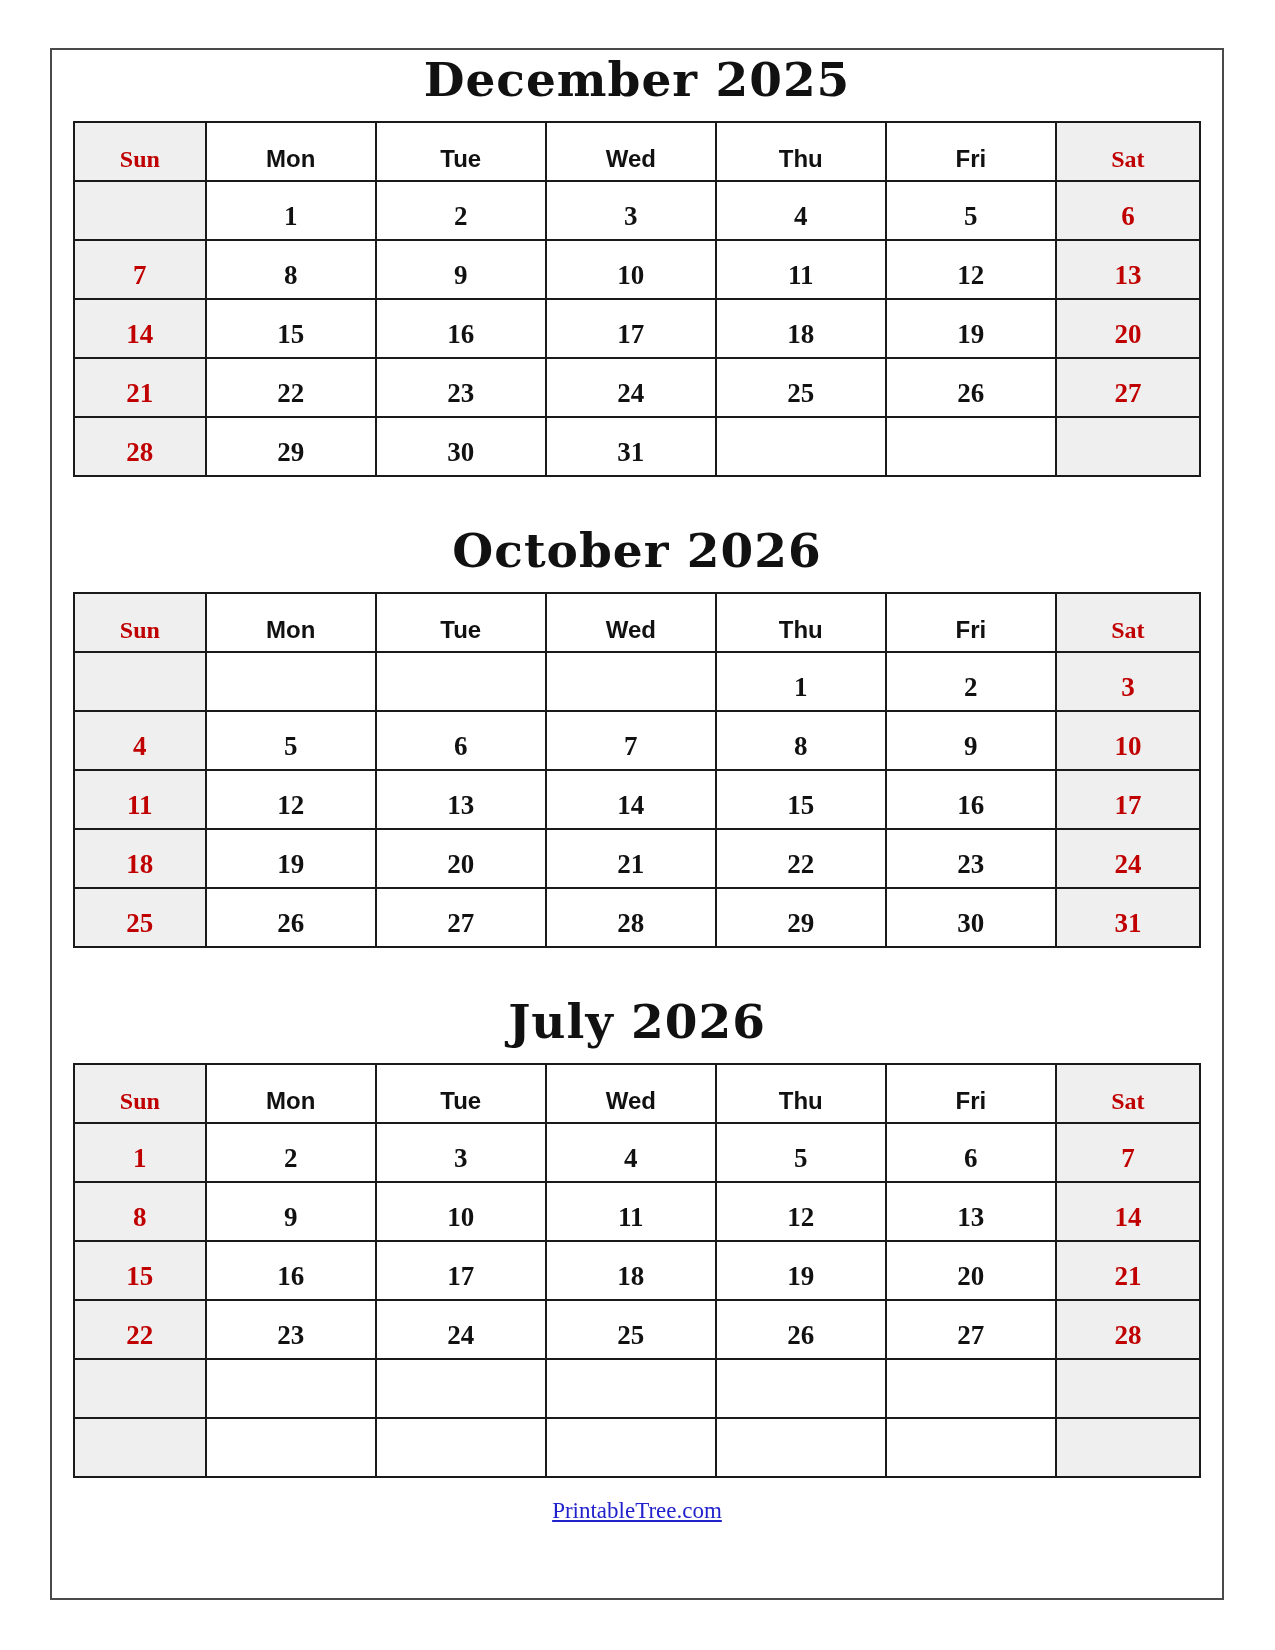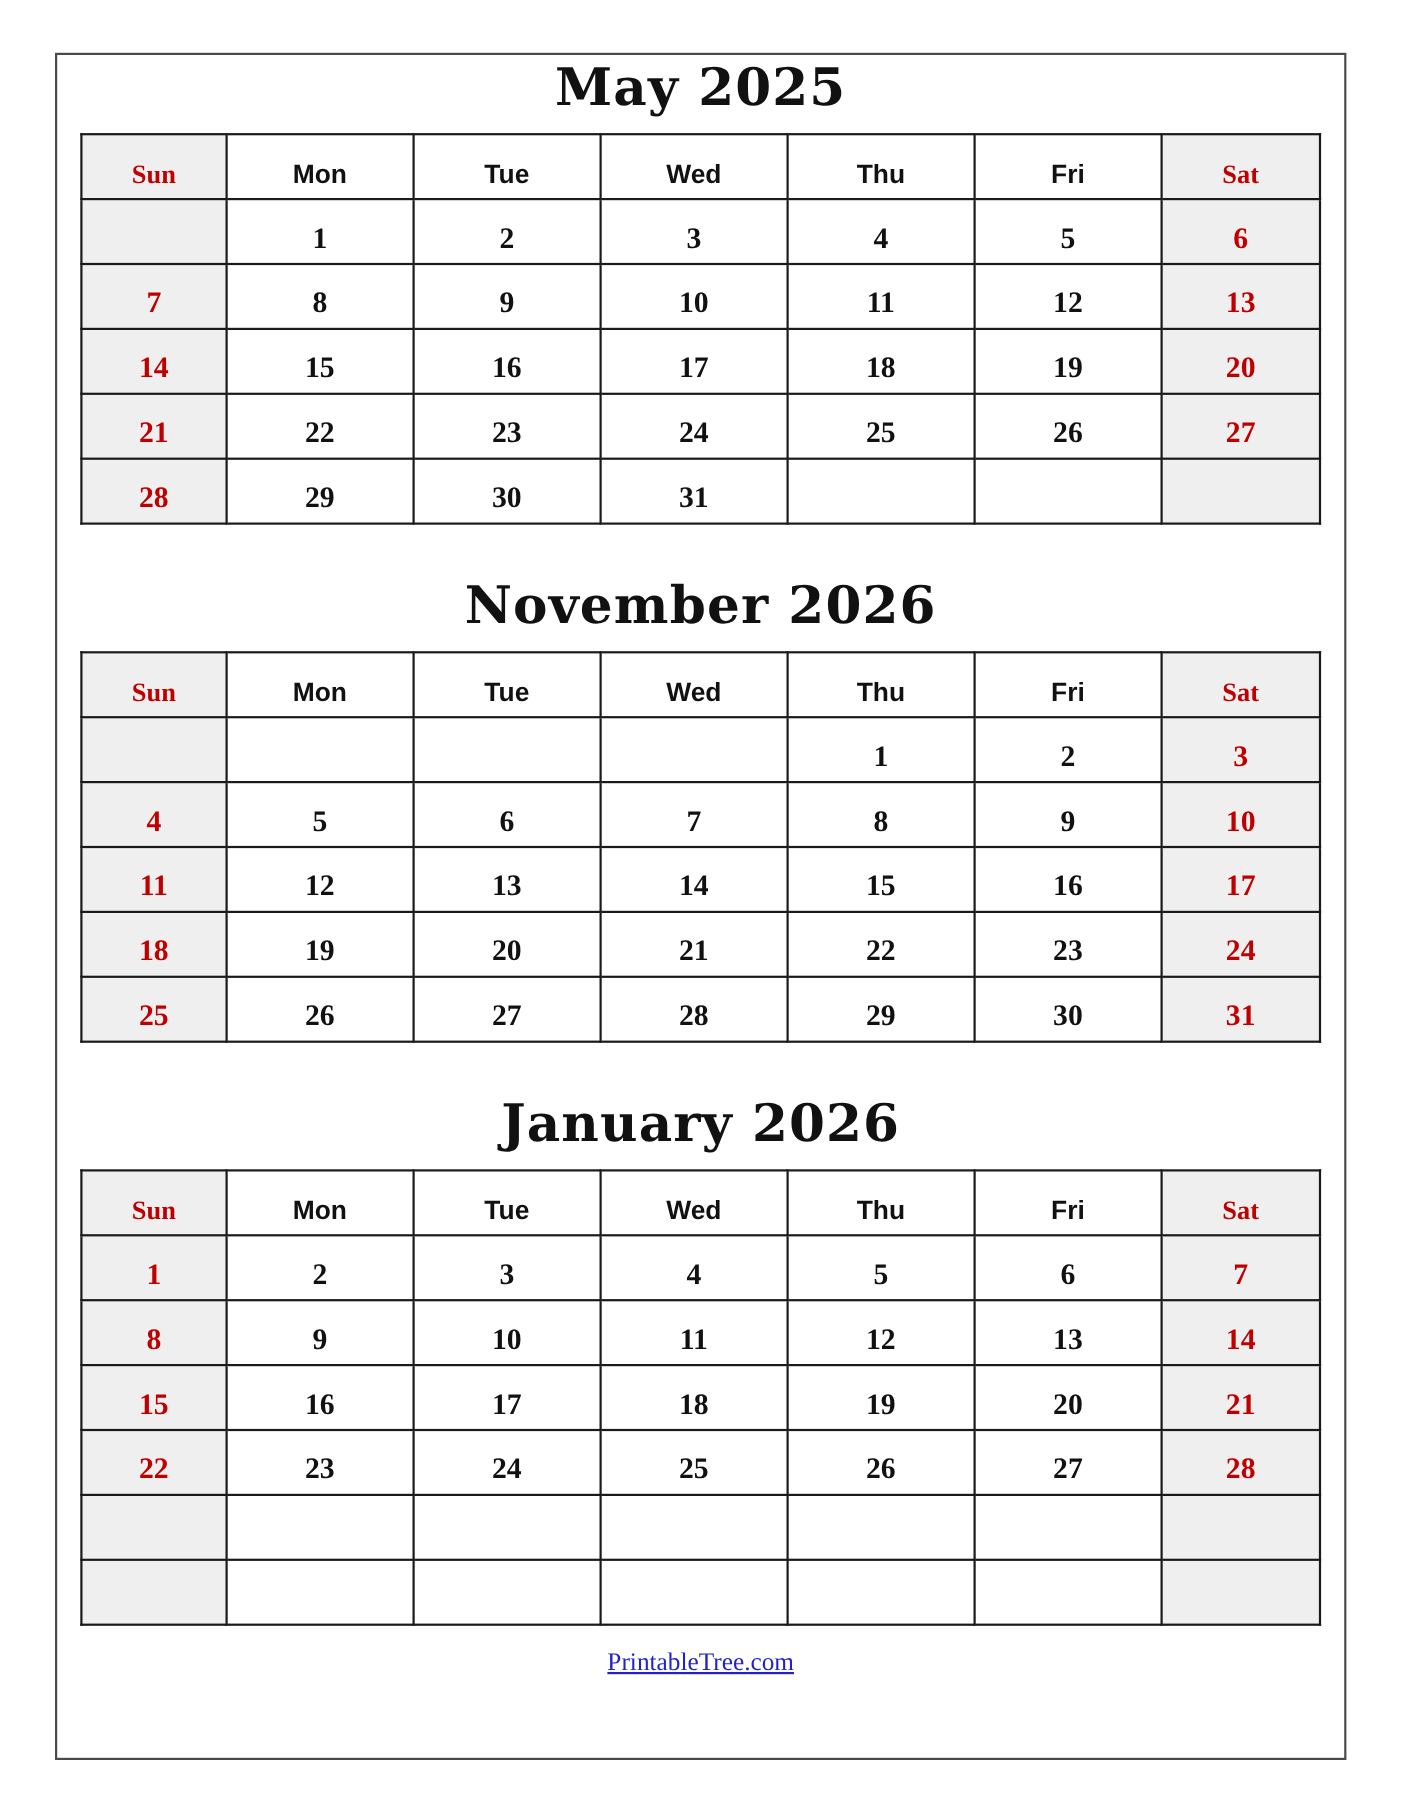--- a/index.html
+++ b/index.html
@@ -75,21 +75,21 @@
     color:var(--link-blue,#2222cc);
     text-decoration:underline;
   }
 </style>
 </head>
 <body>
 
 <div class="frame">
 
   <section class="month-section">
-    <h1 class="month-title">May 2025</h1>
+    <h1 class="month-title">December 2025</h1>
     <table class="calendar">
         <colgroup>
           <col class="c-sun">
           <col class="c-mid">
           <col class="c-mid">
           <col class="c-mid">
           <col class="c-mid">
           <col class="c-mid">
           <col class="c-sat">
         </colgroup>
@@ -148,21 +148,21 @@
             <td class="">31</td>
             <td class=""></td>
             <td class=""></td>
             <td class="weekend"></td>
           </tr>
         </tbody>
       </table>
   </section>
 
   <section class="month-section">
-    <h1 class="month-title">November 2026</h1>
+    <h1 class="month-title">October 2026</h1>
     <table class="calendar">
         <colgroup>
           <col class="c-sun">
           <col class="c-mid">
           <col class="c-mid">
           <col class="c-mid">
           <col class="c-mid">
           <col class="c-mid">
           <col class="c-sat">
         </colgroup>
@@ -221,21 +221,21 @@
             <td class="">28</td>
             <td class="">29</td>
             <td class="">30</td>
             <td class="weekend">31</td>
           </tr>
         </tbody>
       </table>
   </section>
 
   <section class="month-section">
-    <h1 class="month-title">January 2026</h1>
+    <h1 class="month-title">July 2026</h1>
     <table class="calendar">
         <colgroup>
           <col class="c-sun">
           <col class="c-mid">
           <col class="c-mid">
           <col class="c-mid">
           <col class="c-mid">
           <col class="c-mid">
           <col class="c-sat">
         </colgroup>

